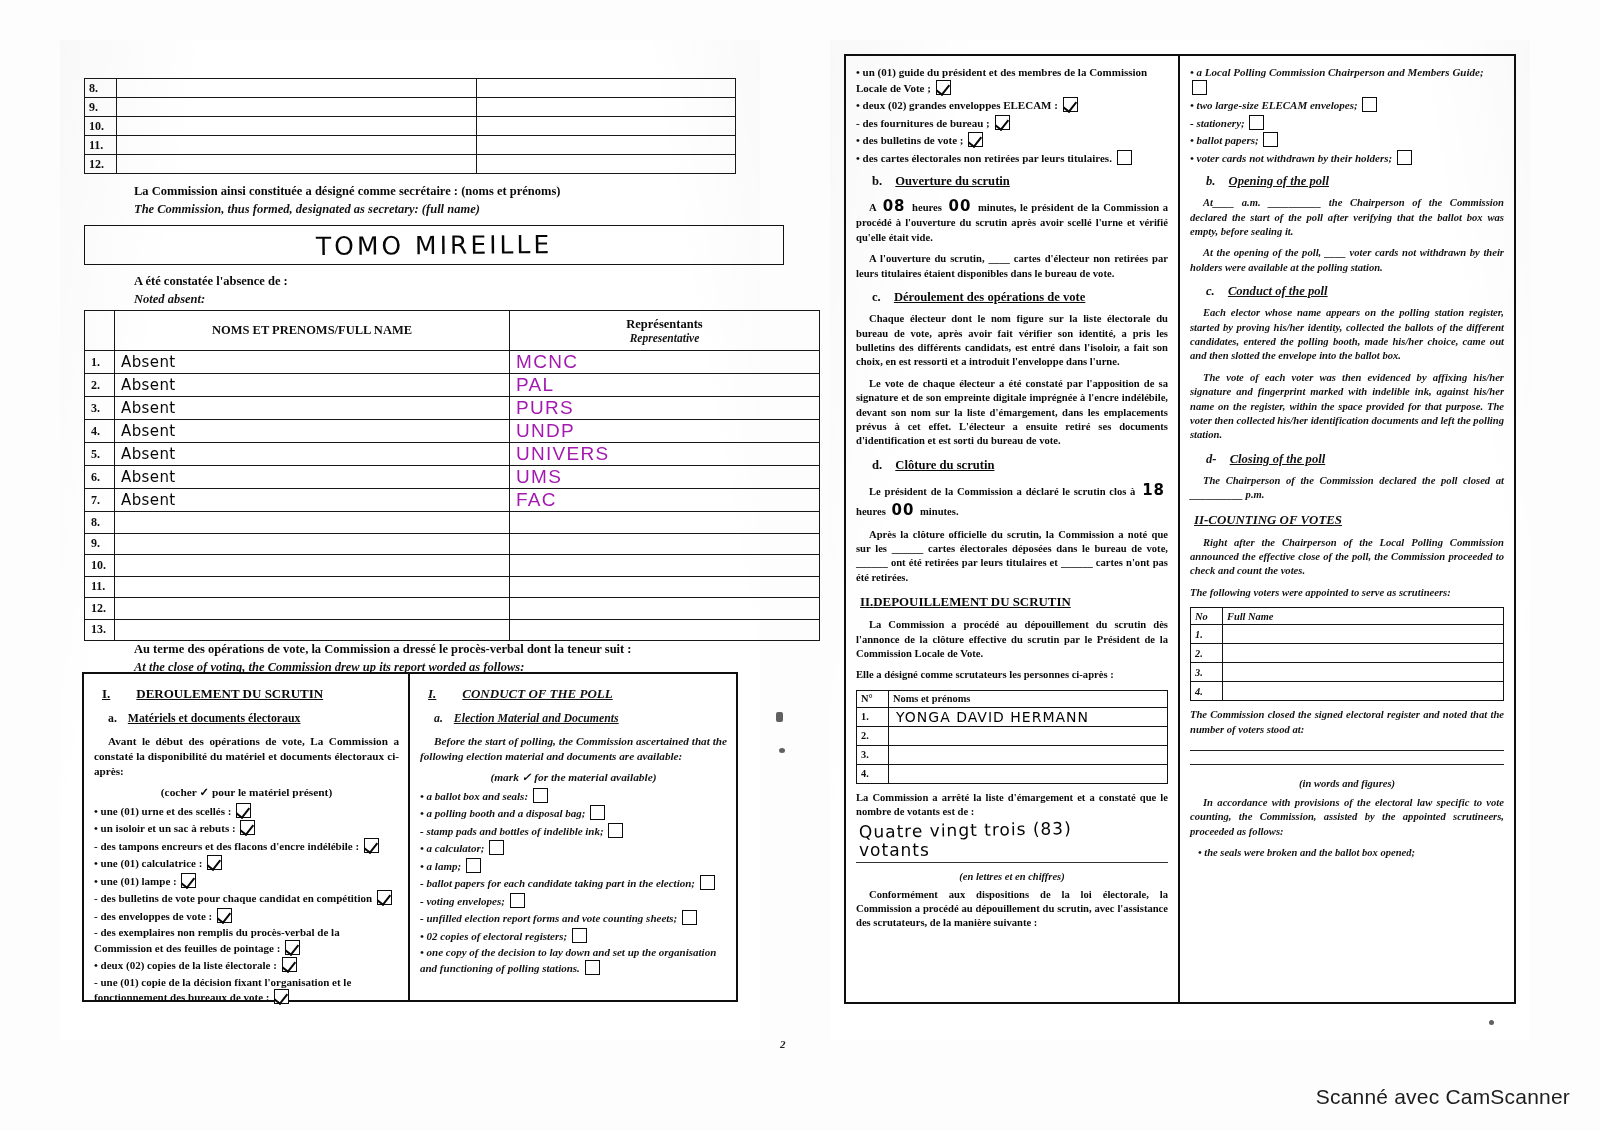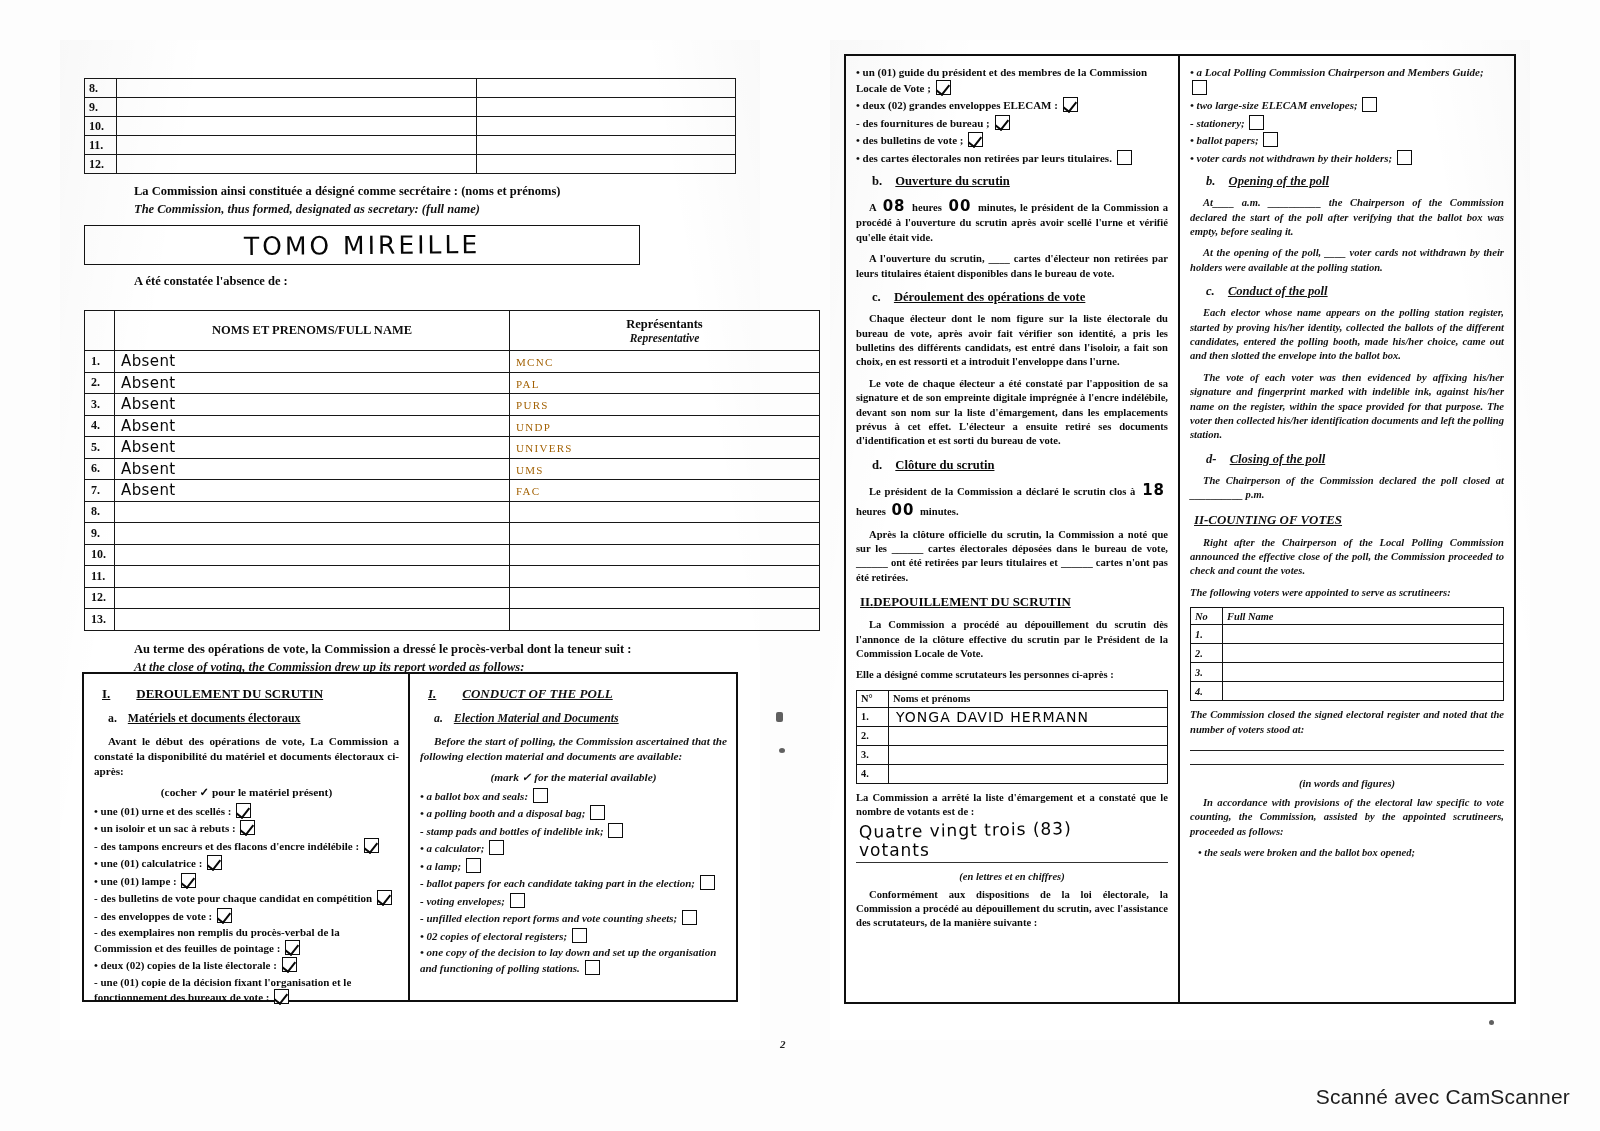--- a/index.html
+++ b/index.html
@@ -41,21 +41,21 @@
   .tbl-top td{
     border:1px solid #1a1a1a; height:19px; font-size:12px;
     font-weight:bold; padding:0 4px; color:#111;
   }
   .tbl-top td.num{ width:32px; text-align:left; }
   .tbl-top td.c2{ width:360px; }
 
   .sec-note{ position:absolute; left:74px; width:600px; font-size:12.5px; line-height:1.45; }
 
   .secretary-box{
-    position:absolute; left:24px; width:556px; height:40px;
+    position:absolute; left:24px; width:700px; height:40px;
     border:1.4px solid #151515;
   }
   .hand{
     font-family:"DejaVu Sans", sans-serif;
     font-weight:400;
     color:#080808;
     letter-spacing:1.2px;
   }
   .hand-name{
     position:absolute; left:0; top:0; width:100%; height:100%;
@@ -66,21 +66,21 @@
   .tbl-abs{
     position:absolute; left:24px; width:736px; border-collapse:collapse;
   }
   .tbl-abs td, .tbl-abs th{ border:1px solid #191919; color:#111; }
   .tbl-abs .hrow td{ height:40px; font-size:12.5px; font-weight:bold; text-align:center; padding:2px 4px; }
   .tbl-abs td.n { width:30px; font-size:12px; font-weight:bold; padding:0 4px; }
   .tbl-abs td.nm{ width:395px; }
   .tbl-abs td.rp{ }
   .tbl-abs .drow td{ height:21.5px; padding:0 6px; }
   .hw-cell{ font-family:"DejaVu Sans", sans-serif; font-size:15px; color:#0a0a0a; letter-spacing:0.4px; }
-  .hw-rep { font-family:Liberation Serif, serif; font-size:11px; color:#a16207; letter-spacing:1.3px; }
+  .hw-rep { font-family:Liberation Sans, sans-serif; font-size:19px; color:#a21caf; letter-spacing:1.3px; }
 
   .twocol-box{
     position:absolute; left:22px; width:656px;
     border:2.2px solid #111; display:flex;
   }
   .twocol-box > div{ padding:8px 9px 8px 10px; }
   .col-fr{ width:50%; border-right:2.2px solid #111; }
   .col-en{ width:50%; }
   .sec-title{ font-size:13px; display:flex; gap:26px; margin:4px 0 9px 8px; }
   .sub-title{ font-size:11.8px; margin:0 0 8px 14px; }
@@ -174,20 +174,21 @@
     <div class="fr">La Commission ainsi constituée a désigné comme secrétaire : (noms et prénoms)</div>
     <div class="en">The Commission, thus formed, designated as secretary: (full name)</div>
   </div>
 
   <div class="secretary-box" style="top:185px;">
     <span class="hand hand-name">TOMO MIREILLE</span>
   </div>
 
   <div class="sec-note" style="top:232px;">
     <div class="fr">A été constatée l'absence de :</div>
+    <div class="en">Noted absent:</div>
   </div>
 
   <table class="tbl-abs" style="top:270px;">
     <tbody>
         <tr class="hrow">
       <td class="n"></td>
       <td class="nm fr">NOMS ET PRENOMS/FULL NAME</td>
       <td class="rp">
         <div class="fr">Représentants</div>
         <div class="en" style="font-size:11.5px">Representative</div>

